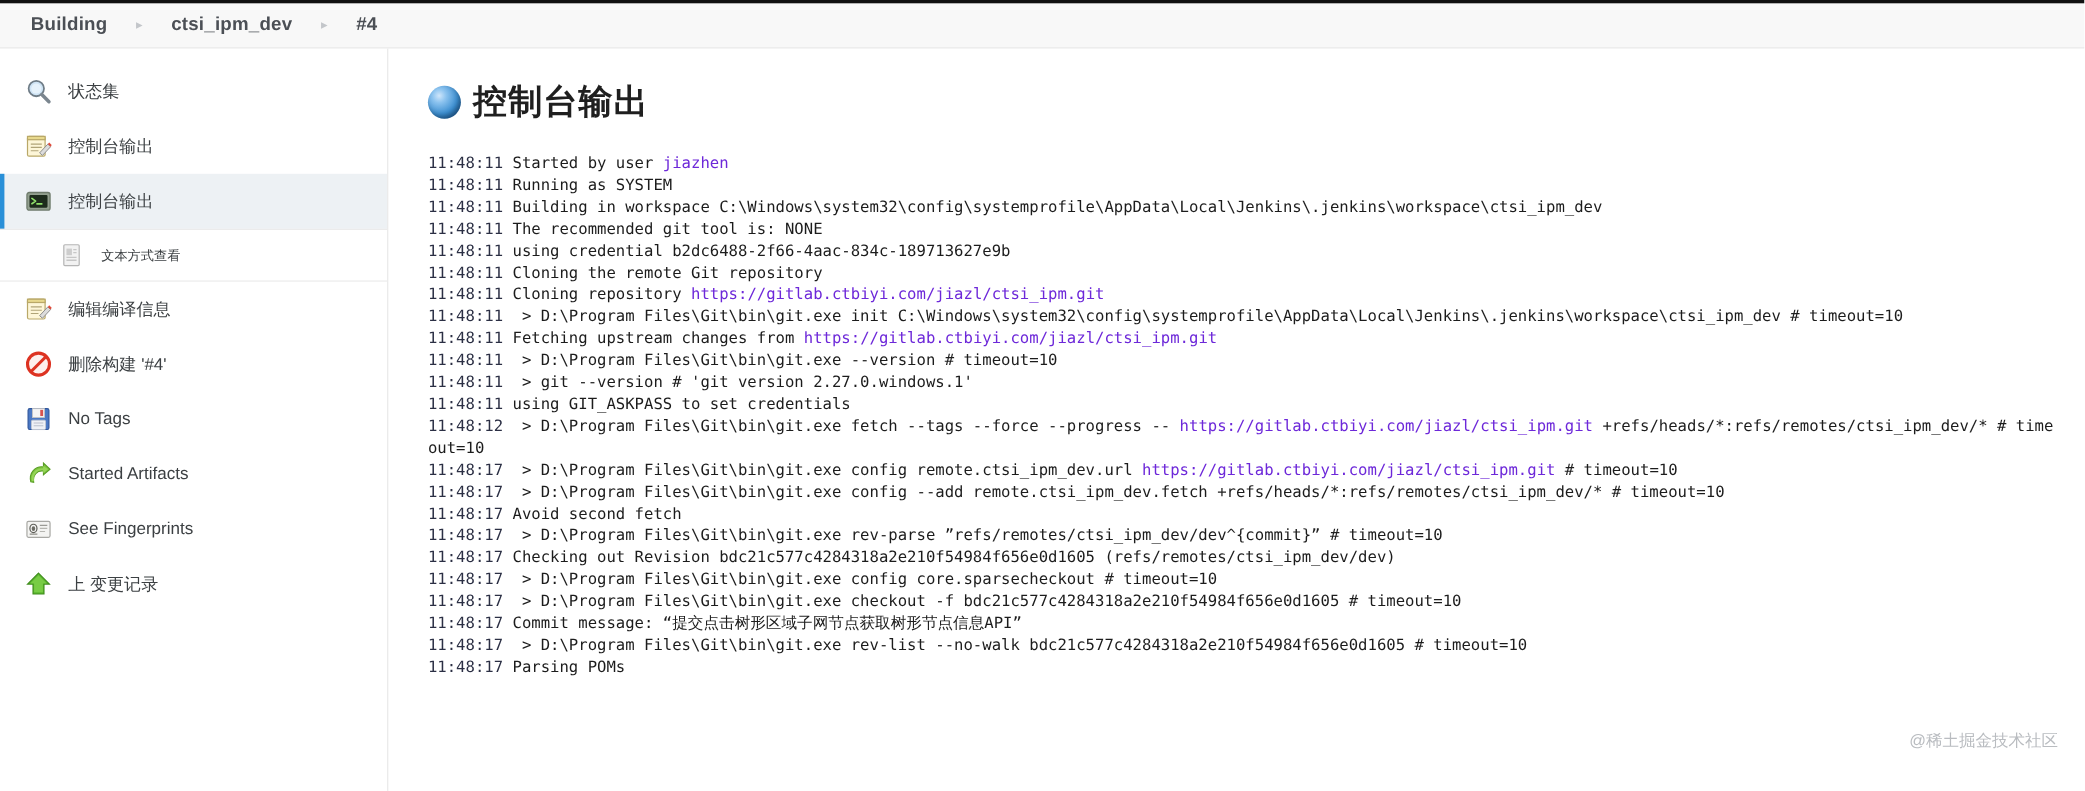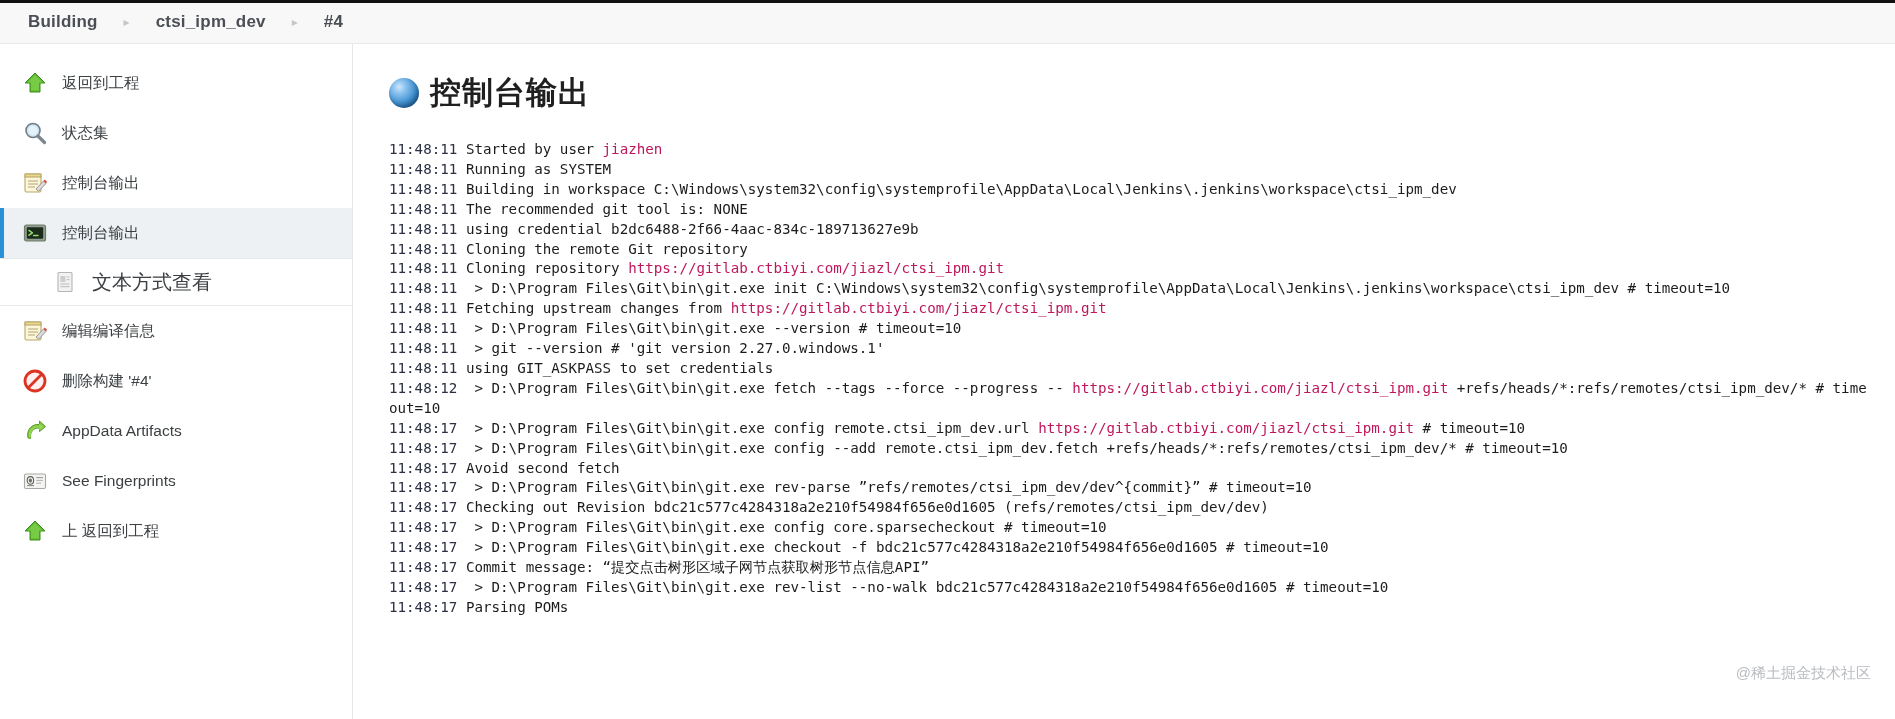--- a/index.html
+++ b/index.html
@@ -84,21 +84,21 @@
     margin-right: 14px;
     flex: 0 0 26px;
     position: relative;
     display: inline-block;
   }
   .side-label {
     font-size: 15.5px;
     color: #3c4043;
     white-space: nowrap;
   }
-  .side-item.sub .side-label { font-size: 20px; }
+  .side-item.sub .side-label { font-size: 12px; }
 
   
   .ic-uparrow svg, .side-icon svg { display:block; }
 
   
   .main {
     flex: 1;
     padding: 28px 0 0 36px;
     overflow: hidden;
     position: relative;
@@ -129,21 +129,21 @@
     color: #1a1a1a;
     white-space: pre-wrap;
     word-break: break-all;
     padding-right: 20px;
   }
   .console .line { display: block; }
   .ts {
     font-weight: normal;
     color: #2b2f44;
   }
-  .lnk { color: #be185d; }
+  .lnk { color: #6d28d9; }
   .txt { color: #1c1c1c; margin-top: 45px; }
 
   
   .watermark {
     position: absolute;
     right: 24px;
     bottom: 36px;
     font-size: 15px;
     color: #b9bcc0;
     font-family: "Liberation Sans", sans-serif;
@@ -161,29 +161,20 @@
   <span class="crumb-sep">▸</span>
   <span class="crumb">#4</span>
 </div>
 
 <div class="layout">
 
   <div class="sidebar" id="sidebar">
       <div class="side-item">
         <span class="side-icon">
           <svg width="26" height="26" viewBox="0 0 26 26">
-            <path d="M13 3 L23 13 L18 13 L18 22 L8 22 L8 13 L3 13 Z" fill="#5cb82e" stroke="#3f8c1d" stroke-width="1"></path>
-            <path d="M13 5 L20.5 12.5 L17 12.5 L17 20.5 L9 20.5 L9 12.5 L5.5 12.5 Z" fill="#7fd14b" opacity=".8"></path>
-          </svg>
-        </span>
-        <span class="side-label">返回到工程</span>
-      </div>
-      <div class="side-item">
-        <span class="side-icon">
-          <svg width="26" height="26" viewBox="0 0 26 26">
             <circle cx="11" cy="10.5" r="7" fill="#cfe4f5" stroke="#6f7c86" stroke-width="1.6"></circle>
             <circle cx="11" cy="10.5" r="4.6" fill="#eaf4fc" opacity=".85"></circle>
             <line x1="16" y1="16" x2="22.5" y2="22.5" stroke="#7b868f" stroke-width="3.2" stroke-linecap="round"></line>
           </svg>
         </span>
         <span class="side-label">状态集</span>
       </div>
       <div class="side-item">
         <span class="side-icon">
           <svg width="26" height="26" viewBox="0 0 26 26">
@@ -241,25 +232,38 @@
           <svg width="26" height="26" viewBox="0 0 26 26">
             <circle cx="13" cy="13" r="10" fill="#fdf0ee" stroke="#dd3322" stroke-width="2.8"></circle>
             <line x1="6.3" y1="19.7" x2="19.7" y2="6.3" stroke="#dd3322" stroke-width="2.8"></line>
           </svg>
         </span>
         <span class="side-label">删除构建 '#4'</span>
       </div>
       <div class="side-item">
         <span class="side-icon">
           <svg width="26" height="26" viewBox="0 0 26 26">
+            <rect x="3.5" y="3.5" width="19" height="19" rx="1.6" fill="#4a78c4" stroke="#2f559a" stroke-width="1"></rect>
+            <rect x="7.5" y="3.5" width="11" height="8" fill="#f4f4f4" stroke="#c3c3c3" stroke-width=".8"></rect>
+            <rect x="14.6" y="4.6" width="2.6" height="5.6" fill="#d9534f"></rect>
+            <rect x="6.6" y="14" width="12.8" height="8.5" rx="1" fill="#eef1f6" stroke="#c3c8d2" stroke-width=".8"></rect>
+            <line x1="8.6" y1="16.6" x2="17.4" y2="16.6" stroke="#b9c0cc" stroke-width="1"></line>
+            <line x1="8.6" y1="19" x2="17.4" y2="19" stroke="#b9c0cc" stroke-width="1"></line>
+          </svg>
+        </span>
+        <span class="side-label">No Tags</span>
+      </div>
+      <div class="side-item">
+        <span class="side-icon">
+          <svg width="26" height="26" viewBox="0 0 26 26">
             <path d="M6 20 C4 12 10 5.5 17.5 6.5 L17.5 3 L23.5 8.6 L17.5 13.6 L17.5 10.2 C11.8 9.4 7.6 13.8 8.6 20.4 Z" fill="#7ec63f" stroke="#5a9e27" stroke-width="1"></path>
             <path d="M7.2 19.2 C5.6 12.6 10.6 7.2 17 8 L17 5.4 L21.6 8.7 L17 12.3 L17 9.5 C11.4 9.1 8.2 13.6 9.2 19.4 Z" fill="#9fdd63" opacity=".7"></path>
           </svg>
         </span>
-        <span class="side-label">AppData Artifacts</span>
+        <span class="side-label">Started Artifacts</span>
       </div>
       <div class="side-item">
         <span class="side-icon">
           <svg width="26" height="26" viewBox="0 0 26 26">
             <rect x="2.5" y="6" width="21" height="14.5" rx="1.4" fill="#f4f4f2" stroke="#a8a8a4" stroke-width="1.1"></rect>
             <ellipse cx="8.4" cy="12.4" rx="3.2" ry="3.8" fill="none" stroke="#5e5e58" stroke-width="1.1"></ellipse>
             <ellipse cx="8.4" cy="12.6" rx="1.6" ry="2.1" fill="#6d6d66"></ellipse>
             <line x1="5" y1="17.6" x2="12" y2="17.6" stroke="#8c8c86" stroke-width="1.1"></line>
             <line x1="14.2" y1="9.6" x2="21" y2="9.6" stroke="#9b9b96" stroke-width="1.1"></line>
             <line x1="14.2" y1="12.4" x2="21" y2="12.4" stroke="#b6b6b1" stroke-width="1.1"></line>
@@ -268,21 +272,21 @@
         </span>
         <span class="side-label">See Fingerprints</span>
       </div>
       <div class="side-item">
         <span class="side-icon">
           <svg width="26" height="26" viewBox="0 0 26 26">
             <path d="M13 3 L23 13 L18 13 L18 22 L8 22 L8 13 L3 13 Z" fill="#5cb82e" stroke="#3f8c1d" stroke-width="1"></path>
             <path d="M13 5 L20.5 12.5 L17 12.5 L17 20.5 L9 20.5 L9 12.5 L5.5 12.5 Z" fill="#7fd14b" opacity=".8"></path>
           </svg>
         </span>
-        <span class="side-label">上 返回到工程</span>
+        <span class="side-label">上 变更记录</span>
       </div>
     </div>
 
   <div class="main">
     <h1 class="page-title">
       <span class="ball"></span>
       <span>控制台输出</span>
     </h1>
     <div class="console" id="console"><div class="line"><span class="ts">11:48:11</span> <span class="txt">Started by user </span><span class="lnk">jiazhen</span></div><div class="line"><span class="ts">11:48:11</span> <span class="txt">Running as SYSTEM</span></div><div class="line"><span class="ts">11:48:11</span> <span class="txt">Building in workspace C:\Windows\system32\config\systemprofile\AppData\Local\Jenkins\.jenkins\workspace\ctsi_ipm_dev</span></div><div class="line"><span class="ts">11:48:11</span> <span class="txt">The recommended git tool is: NONE</span></div><div class="line"><span class="ts">11:48:11</span> <span class="txt">using credential b2dc6488-2f66-4aac-834c-189713627e9b</span></div><div class="line"><span class="ts">11:48:11</span> <span class="txt">Cloning the remote Git repository</span></div><div class="line"><span class="ts">11:48:11</span> <span class="txt">Cloning repository </span><span class="lnk">https://gitlab.ctbiyi.com/jiazl/ctsi_ipm.git</span></div><div class="line"><span class="ts">11:48:11</span> <span class="txt"> &gt; D:\Program Files\Git\bin\git.exe init C:\Windows\system32\config\systemprofile\AppData\Local\Jenkins\.jenkins\workspace\ctsi_ipm_dev # timeout=10</span></div><div class="line"><span class="ts">11:48:11</span> <span class="txt">Fetching upstream changes from </span><span class="lnk">https://gitlab.ctbiyi.com/jiazl/ctsi_ipm.git</span></div><div class="line"><span class="ts">11:48:11</span> <span class="txt"> &gt; D:\Program Files\Git\bin\git.exe --version # timeout=10</span></div><div class="line"><span class="ts">11:48:11</span> <span class="txt"> &gt; git --version # 'git version 2.27.0.windows.1'</span></div><div class="line"><span class="ts">11:48:11</span> <span class="txt">using GIT_ASKPASS to set credentials</span></div><div class="line"><span class="ts">11:48:12</span> <span class="txt"> &gt; D:\Program Files\Git\bin\git.exe fetch --tags --force --progress -- </span><span class="lnk">https://gitlab.ctbiyi.com/jiazl/ctsi_ipm.git</span><span class="txt"> +refs/heads/*:refs/remotes/ctsi_ipm_dev/* # timeout=10</span></div><div class="line"><span class="ts">11:48:17</span> <span class="txt"> &gt; D:\Program Files\Git\bin\git.exe config remote.ctsi_ipm_dev.url </span><span class="lnk">https://gitlab.ctbiyi.com/jiazl/ctsi_ipm.git</span><span class="txt"> # timeout=10</span></div><div class="line"><span class="ts">11:48:17</span> <span class="txt"> &gt; D:\Program Files\Git\bin\git.exe config --add remote.ctsi_ipm_dev.fetch +refs/heads/*:refs/remotes/ctsi_ipm_dev/* # timeout=10</span></div><div class="line"><span class="ts">11:48:17</span> <span class="txt">Avoid second fetch</span></div><div class="line"><span class="ts">11:48:17</span> <span class="txt"> &gt; D:\Program Files\Git\bin\git.exe rev-parse ”refs/remotes/ctsi_ipm_dev/dev^{commit}” # timeout=10</span></div><div class="line"><span class="ts">11:48:17</span> <span class="txt">Checking out Revision bdc21c577c4284318a2e210f54984f656e0d1605 (refs/remotes/ctsi_ipm_dev/dev)</span></div><div class="line"><span class="ts">11:48:17</span> <span class="txt"> &gt; D:\Program Files\Git\bin\git.exe config core.sparsecheckout # timeout=10</span></div><div class="line"><span class="ts">11:48:17</span> <span class="txt"> &gt; D:\Program Files\Git\bin\git.exe checkout -f bdc21c577c4284318a2e210f54984f656e0d1605 # timeout=10</span></div><div class="line"><span class="ts">11:48:17</span> <span class="txt">Commit message: “提交点击树形区域子网节点获取树形节点信息API”</span></div><div class="line"><span class="ts">11:48:17</span> <span class="txt"> &gt; D:\Program Files\Git\bin\git.exe rev-list --no-walk bdc21c577c4284318a2e210f54984f656e0d1605 # timeout=10</span></div><div class="line"><span class="ts">11:48:17</span> <span class="txt">Parsing POMs</span></div></div>
     <div class="watermark">@稀土掘金技术社区</div>

